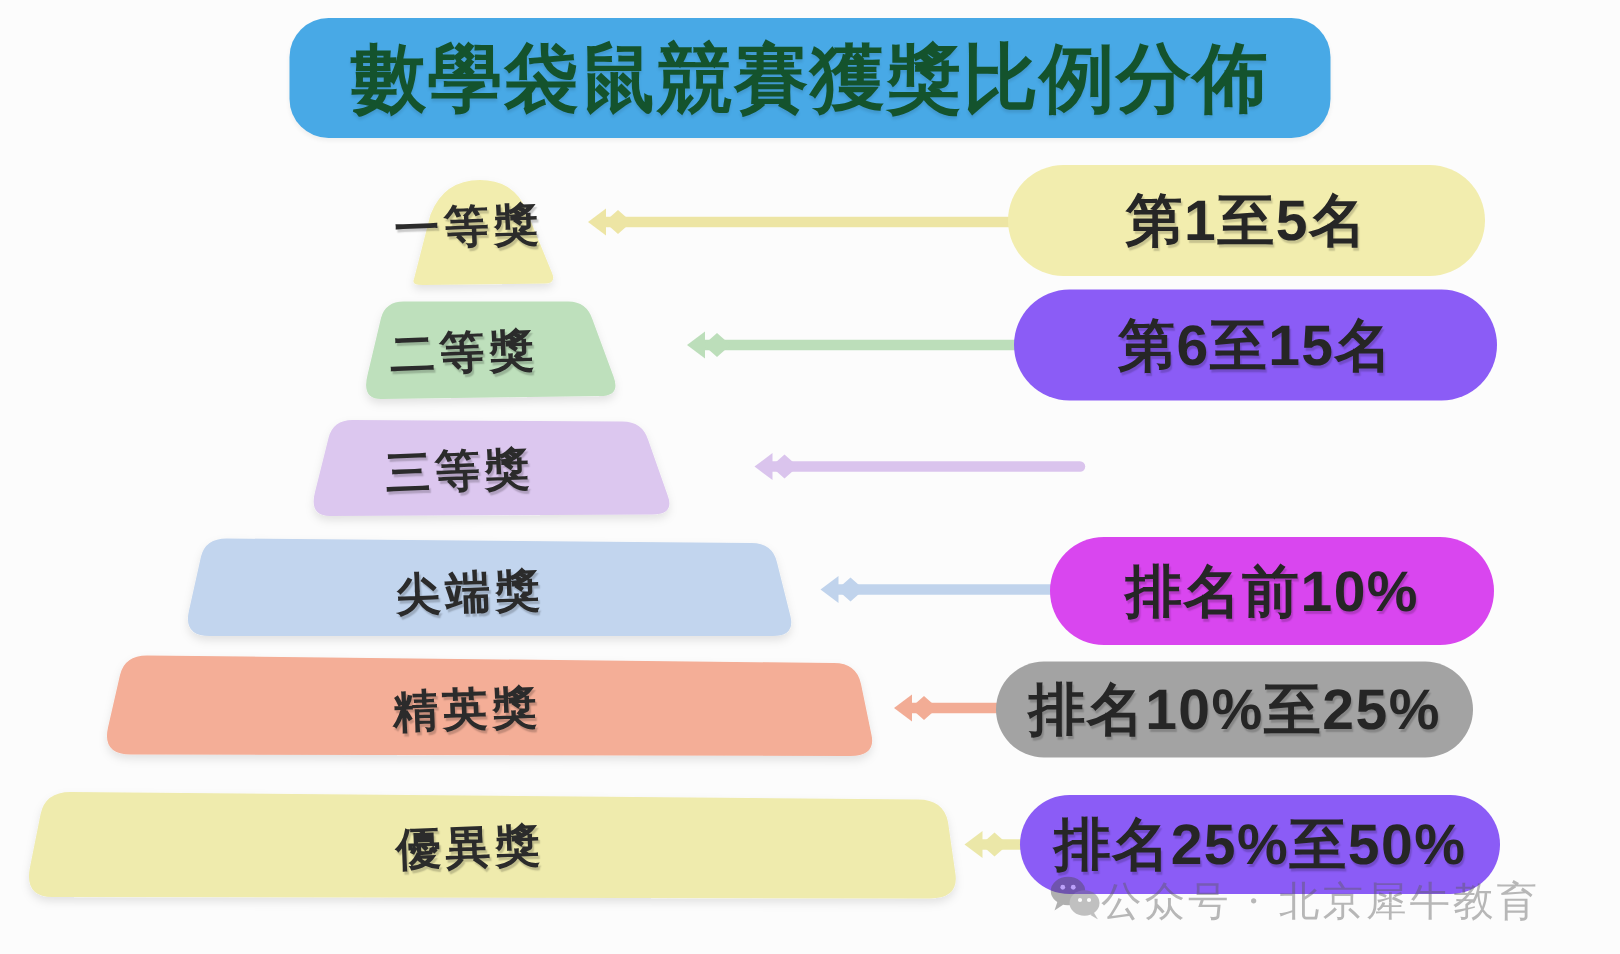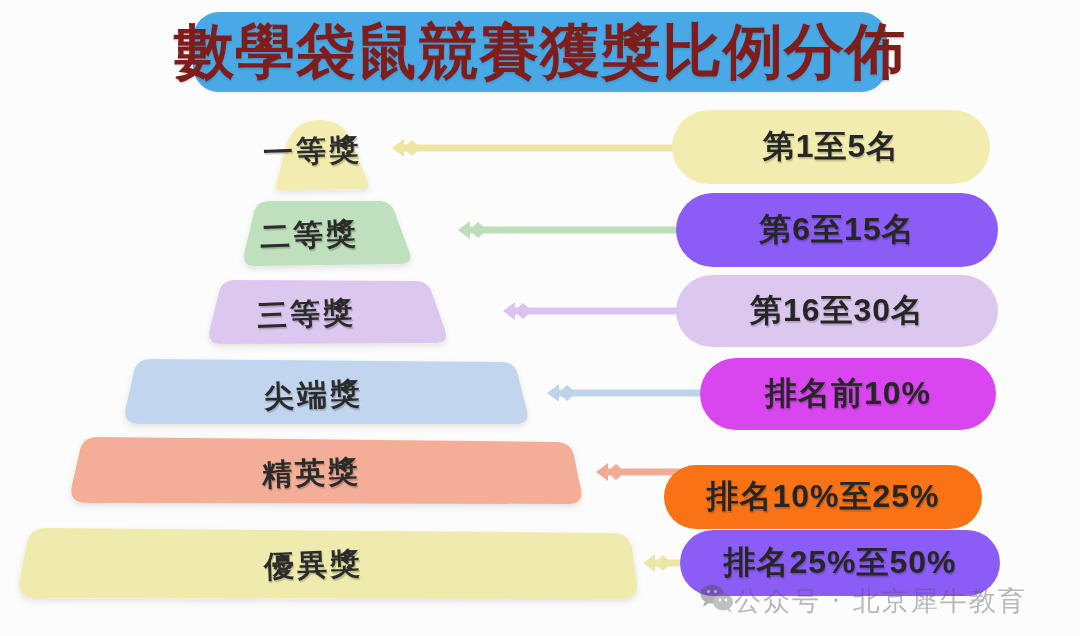--- a/index.html
+++ b/index.html
@@ -17,22 +17,22 @@
   #title-banner{
     position:absolute;
     left:193px;top:12px;
     width:694px;height:80px;
     background:#48A9E6;
     border-radius:26px;
     display:flex;align-items:center;justify-content:center;
     box-shadow:0 2px 3px rgba(0,0,0,0.05);
   }
   #title-text{
-    color:#7f1d1d;
-    font-size:60px;
+    color:#14532d;
+    font-size:50px;
     font-weight:bold;
     letter-spacing:1px;
     line-height:1;
     white-space:nowrap;
     text-shadow:0 2px 2px rgba(0,0,0,0.10);
   }
 
   
   #pyramid-svg{position:absolute;left:0;top:0;width:700px;height:636px;}
 
@@ -54,21 +54,21 @@
   #connectors-svg{position:absolute;left:0;top:0;width:1080px;height:636px;}
 
   
   .pill{
     position:absolute;
     border-radius:999px;
     display:flex;align-items:center;justify-content:center;
   }
   .pill-text{
     color:#262626;
-    font-size:32px;
+    font-size:38px;
     font-weight:bold;
     letter-spacing:1px;
     white-space:nowrap;
     text-shadow:1px 2px 1px rgba(0,0,0,0.18);
   }
 
   
   #watermark{
     position:absolute;
     left:700px;top:583px;
@@ -209,29 +209,26 @@
   </svg>
 
   <div class="pill" style="left:672px;top:110px;width:318px;height:74px;background:#F2EDAE;">
     <span class="pill-text">第1至5名</span>
   </div>
 
   <div class="pill" style="left:676px;top:193px;width:322px;height:74px;background:#8b5cf6;">
     <span class="pill-text">第6至15名</span>
   </div>
 
-  <div class="pill" style="left:676px;top:275px;width:322px;height:72px;background:#DCC7EF;">
-    <span class="pill-text">第16至30名</span>
-  </div>
 
   <div class="pill" style="left:700px;top:358px;width:296px;height:72px;background:#d946ef;">
     <span class="pill-text">排名前10%</span>
   </div>
 
-  <div class="pill" style="left:664px;top:441px;width:318px;height:64px;background:#f97316;margin-top:24px;">
+  <div class="pill" style="left:664px;top:441px;width:318px;height:64px;background:#a3a3a3;">
     <span class="pill-text">排名10%至25%</span>
   </div>
 
   <div class="pill" style="left:680px;top:530px;width:320px;height:66px;background:#8b5cf6;">
     <span class="pill-text">排名25%至50%</span>
   </div>
 
   <div id="watermark">
     <svg id="wechat-icon" viewBox="0 0 34 30">
       <ellipse cx="12" cy="11" rx="11.5" ry="9.5" fill="#4a4a4a"></ellipse>

